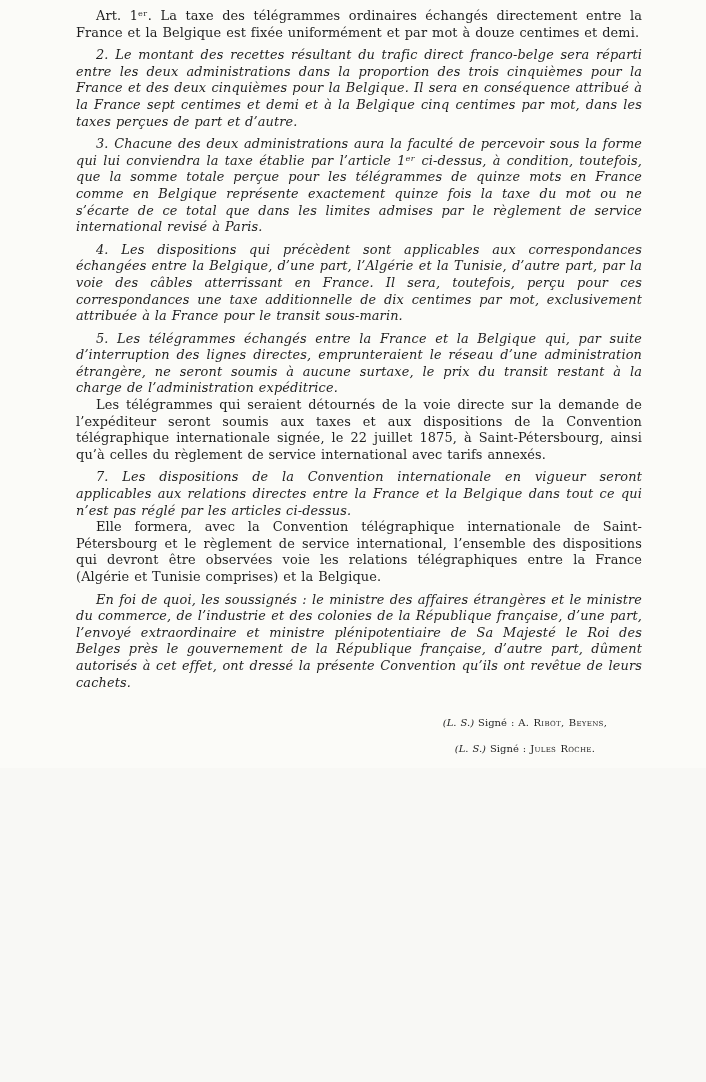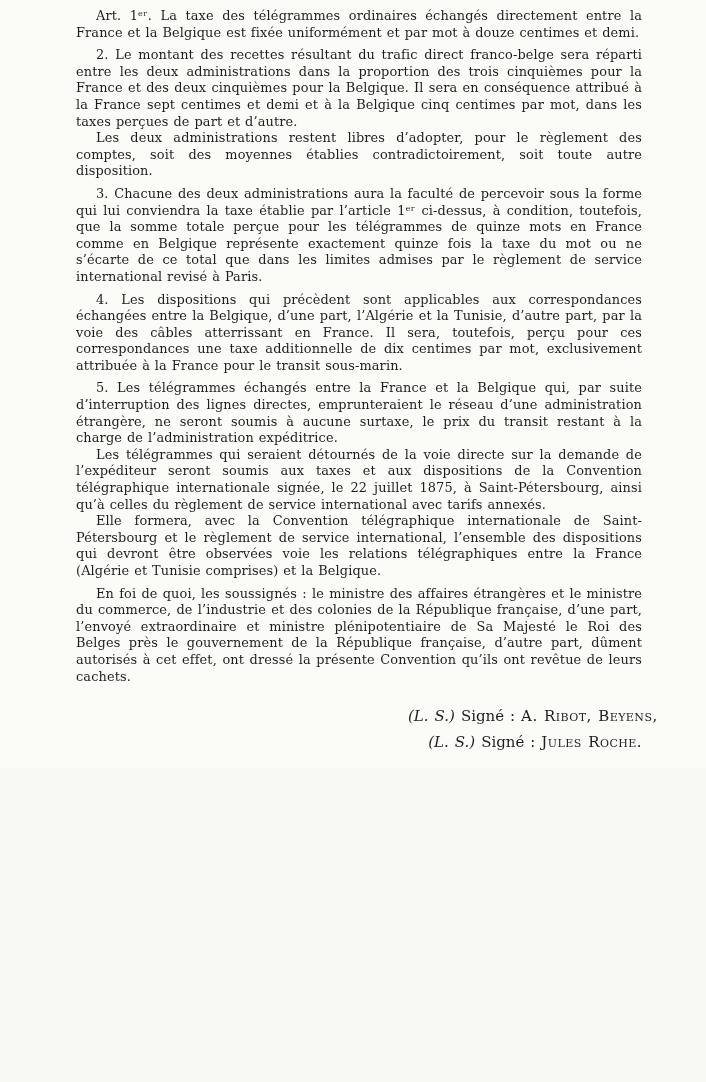--- a/index.html
+++ b/index.html
@@ -22,58 +22,59 @@
     margin: 0;
     font-size: 12.9px;
     line-height: 16.6px;
     text-align: justify;
     text-indent: 20px;
     word-spacing: 0.05em;
     letter-spacing: 0.01em;
   }
   p.spaced {
     margin-top: 6px;
+    font-style: italic;
   }
   .sig-block {
     margin-top: 19px;
     padding-left: 332px;
   }
   .sig-line {
-    font-size: 15px;
+    font-size: 10px;
     line-height: 25.5px;
-    text-align: right;
+    text-align: center;
     white-space: nowrap;
     word-spacing: 0.08em;
   }
   .sig-ls {
     font-style: italic;
   }
   .sig-name {
     font-variant: small-caps;
     letter-spacing: 0.03em;
   }
 </style>
 </head>
 <body>
 
 <div class="page">
 
   <p class="para">Art. 1ᵉʳ. La taxe des télégrammes ordinaires échangés directement entre la France et la Belgique est fixée uniformément et par mot à douze centimes et demi.</p>
 
   <p class="para spaced">2. Le montant des recettes résultant du trafic direct franco-belge sera réparti entre les deux administrations dans la proportion des trois cinquièmes pour la France et des deux cinquièmes pour la Belgique. Il sera en conséquence attribué à la France sept centimes et demi et à la Belgique cinq centimes par mot, dans les taxes perçues de part et d’autre.</p>
-  <p class="para">Les deux administrations restent libres d’adopter, pour le règlement des comptes, soit des moyennes établies contradictoirement, soit toute autre disposition.</p>
 
   <p class="para spaced">3. Chacune des deux administrations aura la faculté de percevoir sous la forme qui lui conviendra la taxe établie par l’article 1ᵉʳ ci-dessus, à condition, toutefois, que la somme totale perçue pour les télégrammes de quinze mots en France comme en Belgique représente exactement quinze fois la taxe du mot ou ne s’écarte de ce total que dans les limites admises par le règlement de service international revisé à Paris.</p>
 
   <p class="para spaced">4. Les dispositions qui précèdent sont applicables aux correspondances échangées entre la Belgique, d’une part, l’Algérie et la Tunisie, d’autre part, par la voie des câbles atterrissant en France. Il sera, toutefois, perçu pour ces correspondances une taxe additionnelle de dix centimes par mot, exclusivement attribuée à la France pour le transit sous-marin.</p>
 
   <p class="para spaced">5. Les télégrammes échangés entre la France et la Belgique qui, par suite d’interruption des lignes directes, emprunteraient le réseau d’une administration étrangère, ne seront soumis à aucune surtaxe, le prix du transit restant à la charge de l’administration expéditrice.</p>
   <p class="para">Les télégrammes qui seraient détournés de la voie directe sur la demande de l’expéditeur seront soumis aux taxes et aux dispositions de la Convention télégraphique internationale signée, le 22 juillet 1875, à Saint-Pétersbourg, ainsi qu’à celles du règlement de service international avec tarifs annexés.</p>
 
 
+  <p class="para spaced">7. Les dispositions de la Convention internationale en vigueur seront applicables aux relations directes entre la France et la Belgique dans tout ce qui n’est pas réglé par les articles ci-dessus.</p>
 
   <p class="para">Elle formera, avec la Convention télégraphique internationale de Saint-Pétersbourg et le règlement de service international, l’ensemble des dispositions qui devront être observées voie les relations télégraphiques entre la France (Algérie et Tunisie comprises) et la Belgique.</p>
 
   <p class="para spaced">En foi de quoi, les soussignés : le ministre des affaires étrangères et le ministre du commerce, de l’industrie et des colonies de la République française, d’une part, l’envoyé extraordinaire et ministre plénipotentiaire de Sa Majesté le Roi des Belges près le gouvernement de la République française, d’autre part, dûment autorisés à cet effet, ont dressé la présente Convention qu’ils ont revêtue de leurs cachets.</p>
 
 
   <div class="sig-block">
     <div class="sig-line">
       <span class="sig-ls">(L. S.)</span>
       <span>Signé :</span>

